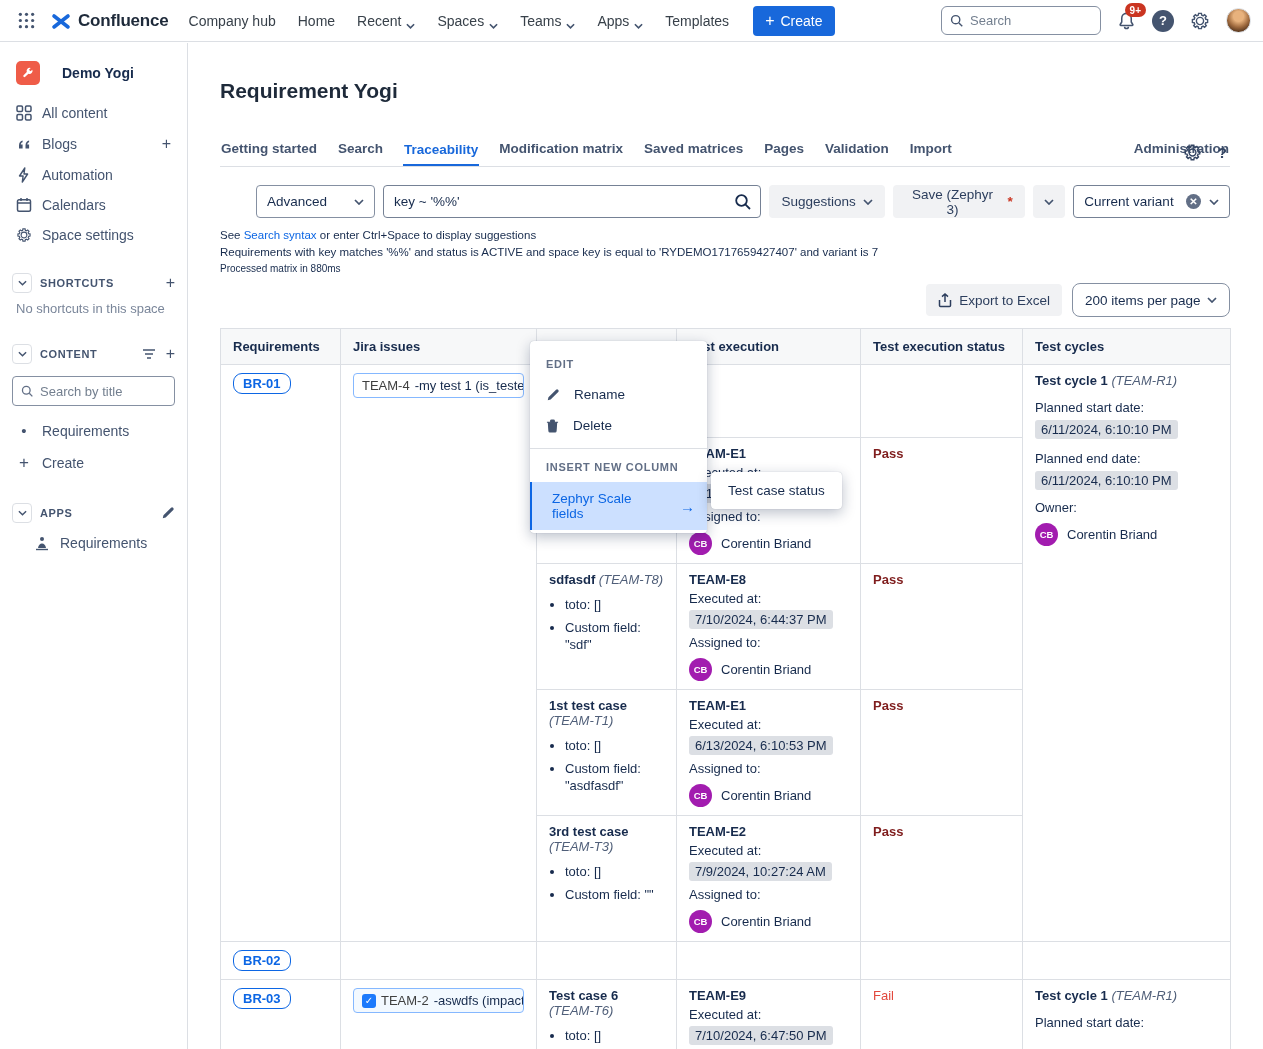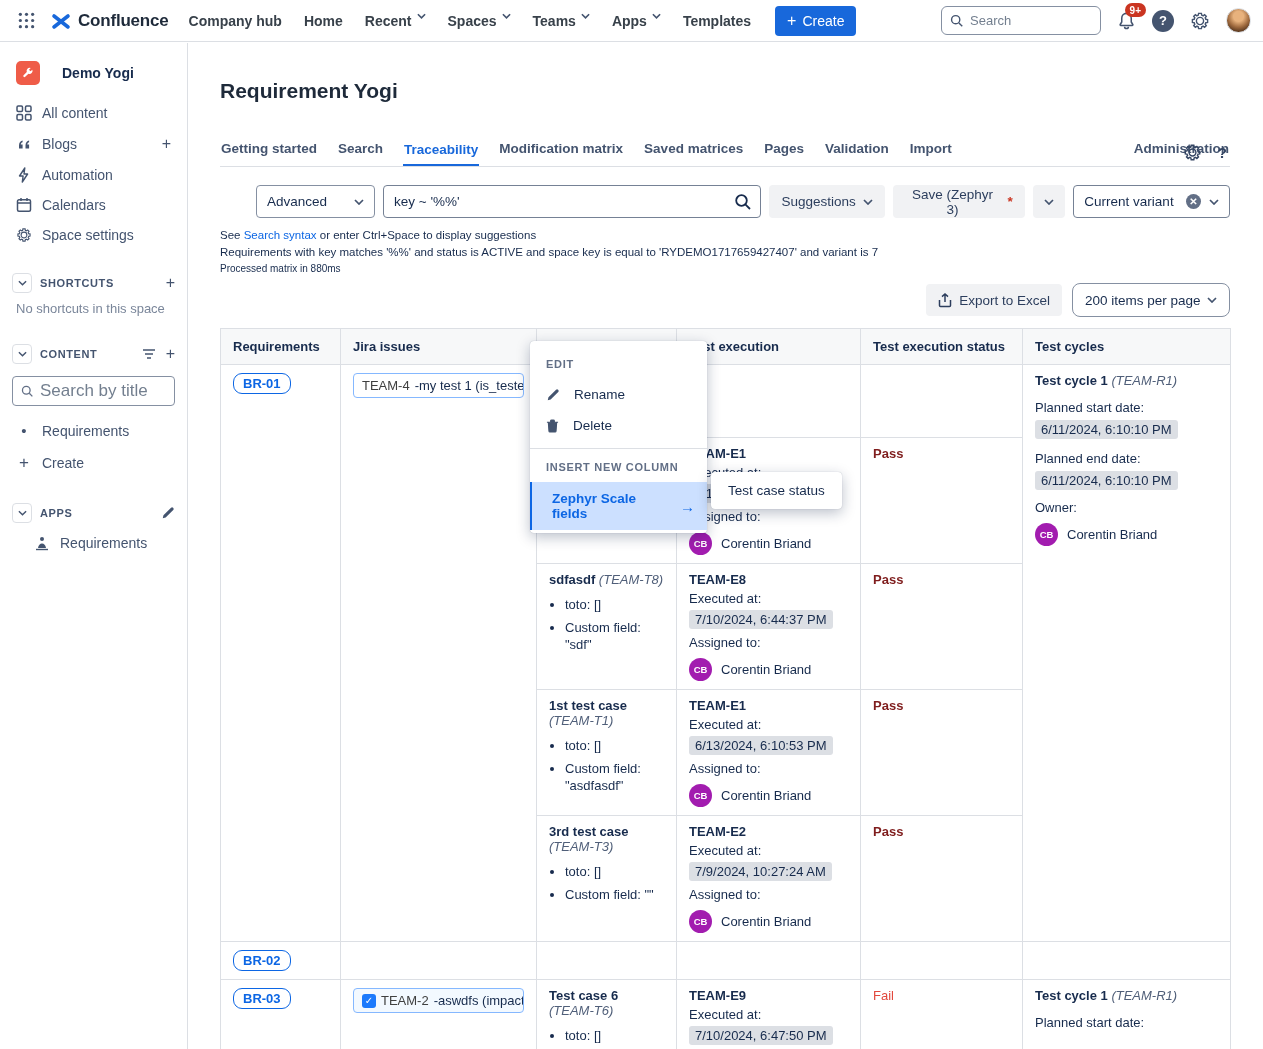--- a/index.html
+++ b/index.html
@@ -9,21 +9,21 @@
   
   .topnav { position:fixed; top:0; left:0; width:1263px; height:42px; background:#fff;
     border-bottom:1px solid #DCDFE4; display:flex; align-items:center; justify-content:space-between;
     padding:0 12px; z-index:40; }
   .tn-left { display:flex; align-items:center; gap:10px; }
   .icon-btn { display:inline-flex; align-items:center; justify-content:center; width:28px; height:28px;
     border-radius:4px; cursor:pointer; color:#44546F; }
   .logo { display:flex; align-items:center; gap:6px; margin-right:10px; cursor:pointer; }
   .logo-text { font-size:17px; font-weight:700; color:#1E2A3A; letter-spacing:-0.2px; }
   .tn-nav { display:flex; align-items:center; gap:22px; margin-right:14px; }
-  .nav-item { font-size:14px; font-weight:700; color:#38414A; cursor:pointer; display:flex; align-items:flex-start; gap:5px; white-space:nowrap; }
+  .nav-item { font-size:14px; font-weight:400; color:#38414A; cursor:pointer; display:flex; align-items:flex-end; gap:5px; white-space:nowrap; }
   .create-btn { display:flex; align-items:center; gap:6px; background:#1868DB; color:#fff; border:none;
     border-radius:4px; height:30px; padding:0 12px; font-size:14px; font-weight:500; cursor:pointer; font-family:inherit; }
   .create-btn .plus { font-size:16px; font-weight:400; }
   .tn-right { display:flex; align-items:center; gap:16px; }
   .tn-search { display:flex; align-items:center; gap:6px; width:160px; height:29px; border:1px solid #8590A2;
     border-radius:6px; padding:0 8px; color:#626F86; }
   .tn-search input { border:none; outline:none; width:110px; font-size:13px; font-family:inherit; color:#172B4D; }
   .tn-search input::placeholder { color:#737F8F; }
   .bell-wrap { position:relative; display:inline-flex; }
   .bell-badge { position:absolute; top:-8px; right:-10px; background:#CA3521; color:#fff; font-size:10px;
@@ -43,21 +43,21 @@
   .side-item .lbl { font-size:14px; color:#44546F; flex:1; }
   .side-item .plus-r { color:#44546F; font-size:16px; }
   .side-section { display:flex; align-items:center; gap:8px; padding:10px 4px 6px 4px; margin-top:14px; }
   .chev-box { width:20px; height:20px; border:1px solid #DCDFE4; border-radius:4px; display:flex; align-items:center;
     justify-content:center; color:#44546F; cursor:pointer; flex:0 0 auto; }
   .side-section .ttl { font-size:11px; font-weight:700; letter-spacing:0.6px; color:#44546F; flex:1; }
   .side-section .acts { display:flex; gap:10px; align-items:center; color:#44546F; }
   .side-empty { font-size:13px; color:#7A869A; padding:2px 8px 4px 8px; }
   .side-search { display:flex; align-items:center; gap:6px; height:30px; border:1px solid #8590A2; border-radius:4px;
     margin:6px 4px 10px 4px; padding:0 8px; color:#626F86; }
-  .side-search input { border:none; outline:none; width:120px; font-size:17px; font-family:inherit; }
+  .side-search input { border:none; outline:none; width:120px; font-size:13px; font-family:inherit; }
   .side-search input::placeholder { color:#737F8F; }
   .bullet-dot { color:#44546F; font-size:15px; width:16px; text-align:center; }
 
   
   .main { margin-left:188px; padding:0 33px 0 32px; position:relative; }
   .page-title { font-size:21px; font-weight:700; color:#1E2A3A; padding-top:36px; }
   .head-icons { position:absolute; right:36px; top:100px; display:flex; gap:16px; align-items:center; color:#344563; }
   .tabs-row { display:flex; align-items:flex-end; gap:19px; margin-top:32px; border-bottom:1px solid #DCDFE4; }
   .tab { font-size:13.5px; font-weight:600; color:#44546F; padding:6px 1px 10px 1px; cursor:pointer; white-space:nowrap; }
   .tab.active { color:#1868DB; border-bottom:2.5px solid #1868DB; padding-bottom:7.5px; }
@@ -119,21 +119,21 @@
   .cycle-lbl { margin:12px 0 5px 0; }
   .cycle-lbl.tight { margin-top:10px; }
 
   
   .ctx-menu { position:absolute; left:530px; top:341px; width:177px; background:#fff; border-radius:4px;
     box-shadow:0 4px 14px rgba(9,30,66,0.28), 0 0 1px rgba(9,30,66,0.3); z-index:50; padding:6px 0 0 0; }
   .ctx-title { font-size:11px; font-weight:700; letter-spacing:0.7px; color:#626F86; padding:11px 16px 9px 16px; }
   .ctx-item { display:flex; align-items:center; gap:14px; padding:8px 16px; font-size:13.5px; color:#172B4D; cursor:pointer; }
   .ctx-item .mi { color:#44546F; display:inline-flex; }
   .ctx-div { height:1px; background:#DCDFE4; margin:7px 0 1px 0; }
-  .ctx-item.hl { background:#CCE0FF; border-left:2.5px solid #0C66E4; color:#0C66E4; font-weight:700;
+  .ctx-item.hl { background:#CCE0FF; border-left:2.5px solid #0C66E4; color:#0C66E4; font-weight:400;
     padding:9px 12px 9px 20px; justify-content:space-between; margin-bottom:3px; }
   .ctx-item.hl .arrow { color:#0C66E4; font-size:15px; }
   .ctx-submenu { position:absolute; left:711px; top:472px; background:#fff; border-radius:4px; z-index:51;
     box-shadow:0 4px 14px rgba(9,30,66,0.28), 0 0 1px rgba(9,30,66,0.3); padding:11px 17px; font-size:13.5px;
     color:#172B4D; cursor:pointer; white-space:nowrap; }
 
   svg { display:block; }
 </style>
 </head>
 <body>

